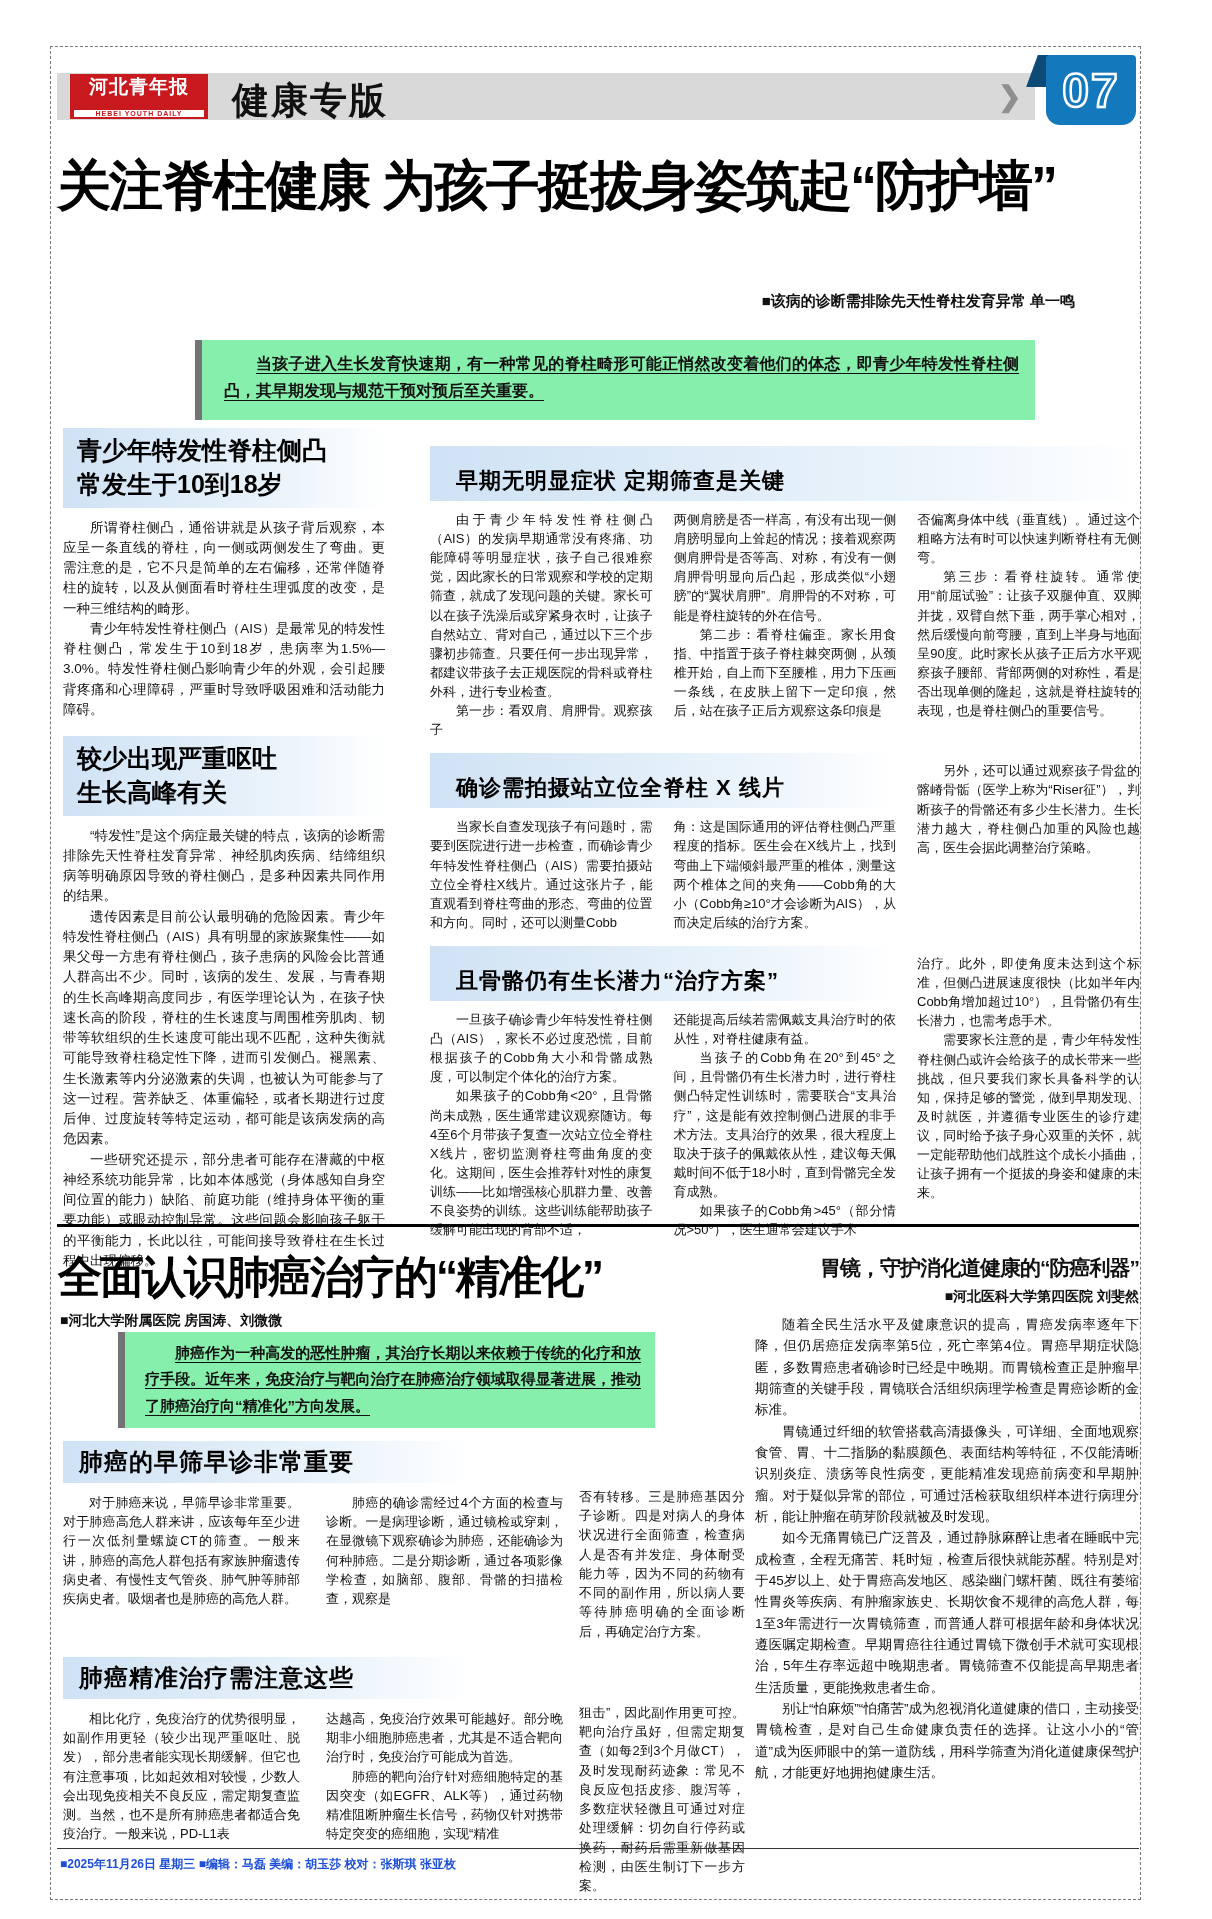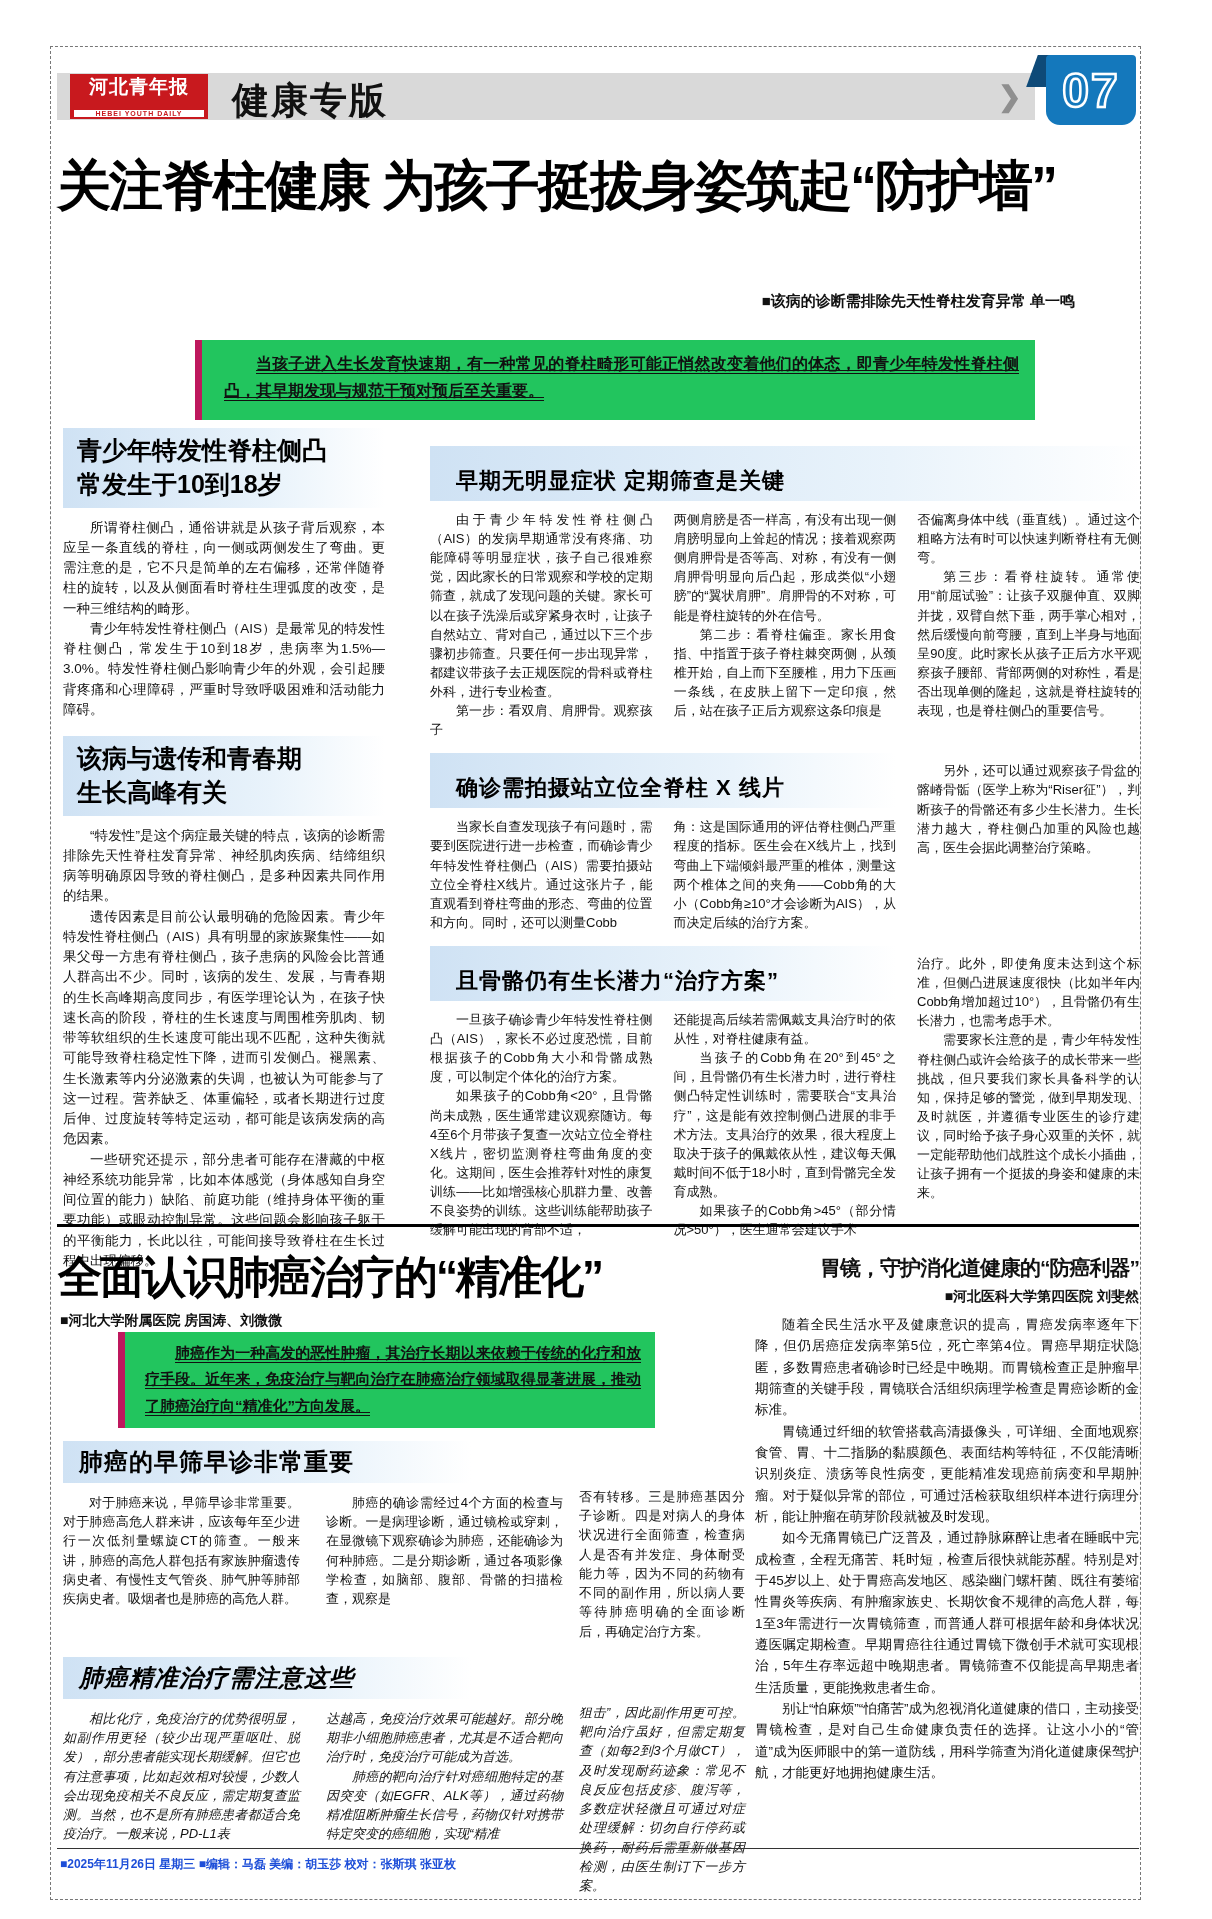--- a/index.html
+++ b/index.html
@@ -20,21 +20,21 @@
               border-radius:4px 4px 14px 14px;display:flex;align-items:center;justify-content:center;}
   .pageno-tab{position:absolute;left:1032px;top:55px;width:20px;height:32px;background:#0e4a78;
               transform:skewX(-20deg);}
   .pageno{font-size:48px;font-weight:700;color:#1478bc;-webkit-text-stroke:2.5px #ffffff;letter-spacing:2px;}
 
   
   .headline1{position:absolute;left:57px;top:150px;width:1082px;font-size:54px;font-weight:900;
              letter-spacing:-2px;white-space:nowrap;color:#000;}
   .byline1{position:absolute;left:57px;top:292px;width:1018px;text-align:right;
            font-size:15px;font-weight:700;}
-  .intro-box{background:#22c55e;border-left:7px solid #be185d;box-sizing:border-box;text-decoration:underline;}
+  .intro-box{background:#86efac;border-left:7px solid #737373;box-sizing:border-box;}
   .intro1{position:absolute;left:195px;top:340px;width:840px;height:80px;padding:10px 16px 8px 22px;}
   .intro-text{font-size:16px;font-weight:700;line-height:1.7;text-align:justify;text-indent:2em;
               text-decoration:underline;text-underline-offset:4px;margin:0;}
 
   .band{background:linear-gradient(90deg,#cfe2f4 0%,#e9f3fb 65%,#ffffff 100%);
         font-weight:800;color:#000;}
   .band-left{font-size:25px;line-height:1.35;padding:6px 6px 6px 14px;}
   .band-mid{font-size:22px;padding:20px 0 5px 26px;letter-spacing:1px;}
 
   p{margin:0;}
@@ -65,21 +65,21 @@
   .intro2{position:absolute;left:118px;top:1332px;width:537px;height:96px;padding:8px 14px 8px 20px;}
   .intro2 .intro-text{font-size:15px;line-height:1.75;}
   .a2-body{position:absolute;left:63px;top:1441px;width:682px;}
   .split2{display:flex;gap:16px;}
   .split2-main{width:500px;}
   .split2-side{width:166px;padding-top:46px;}
   .band-a2{font-size:24px;padding:5px 0 5px 16px;width:408px;box-sizing:border-box;letter-spacing:1px;}
   .a2-cols{display:flex;gap:26px;margin-top:10px;}
   .a2-cols>*{flex:1;}
   .a2-t{font-size:13px;line-height:1.48;text-align:justify;}
-  .sec-gap{margin-top:16px;font-style:italic;}
+  .sec-gap{margin-top:16px;}
 
   
   .a3{position:absolute;left:755px;top:1254px;width:384px;}
   .headline3{font-size:21px;font-weight:900;text-align:right;letter-spacing:-1px;white-space:nowrap;}
   .byline3{text-align:right;font-size:14px;font-weight:700;margin:6px 0 8px;}
   .a3 .body-t{font-size:13.5px;line-height:1.58;}
 
   
   .footer-line{position:absolute;left:57px;top:1848px;width:1082px;height:1px;background:#333;}
   .footer{position:absolute;left:60px;top:1856px;font-size:12px;font-weight:700;color:#1d4ed8;}
@@ -111,21 +111,21 @@
   <div class="a1-left">
     <div class="band band-left">
       <div>青少年特发性脊柱侧凸</div>
       <div>常发生于10到18岁</div>
     </div>
     <div class="body-t">
       <p class="ind">所谓脊柱侧凸，通俗讲就是从孩子背后观察，本应呈一条直线的脊柱，向一侧或两侧发生了弯曲。更需注意的是，它不只是简单的左右偏移，还常伴随脊柱的旋转，以及从侧面看时脊柱生理弧度的改变，是一种三维结构的畸形。</p>
       <p class="ind">青少年特发性脊柱侧凸（AIS）是最常见的特发性脊柱侧凸，常发生于10到18岁，患病率为1.5%—3.0%。特发性脊柱侧凸影响青少年的外观，会引起腰背疼痛和心理障碍，严重时导致呼吸困难和活动能力障碍。</p>
     </div>
     <div class="band band-left">
-      <div>该病与遗传和青春期</div>
+      <div>较少出现严重呕吐</div>
       <div>生长高峰有关</div>
     </div>
     <div class="body-t">
       <p class="ind">“特发性”是这个病症最关键的特点，该病的诊断需排除先天性脊柱发育异常、神经肌肉疾病、结缔组织病等明确原因导致的脊柱侧凸，是多种因素共同作用的结果。</p>
       <p class="ind">遗传因素是目前公认最明确的危险因素。青少年特发性脊柱侧凸（AIS）具有明显的家族聚集性——如果父母一方患有脊柱侧凸，孩子患病的风险会比普通人群高出不少。同时，该病的发生、发展，与青春期的生长高峰期高度同步，有医学理论认为，在孩子快速长高的阶段，脊柱的生长速度与周围椎旁肌肉、韧带等软组织的生长速度可能出现不匹配，这种失衡就可能导致脊柱稳定性下降，进而引发侧凸。褪黑素、生长激素等内分泌激素的失调，也被认为可能参与了这一过程。营养缺乏、体重偏轻，或者长期进行过度后伸、过度旋转等特定运动，都可能是该病发病的高危因素。</p>
       <p class="ind">一些研究还提示，部分患者可能存在潜藏的中枢神经系统功能异常，比如本体感觉（身体感知自身空间位置的能力）缺陷、前庭功能（维持身体平衡的重要功能）或眼动控制异常。这些问题会影响孩子躯干的平衡能力，长此以往，可能间接导致脊柱在生长过程中出现偏移。</p>
     </div>
   </div>
 
   <div class="a1-mid">

